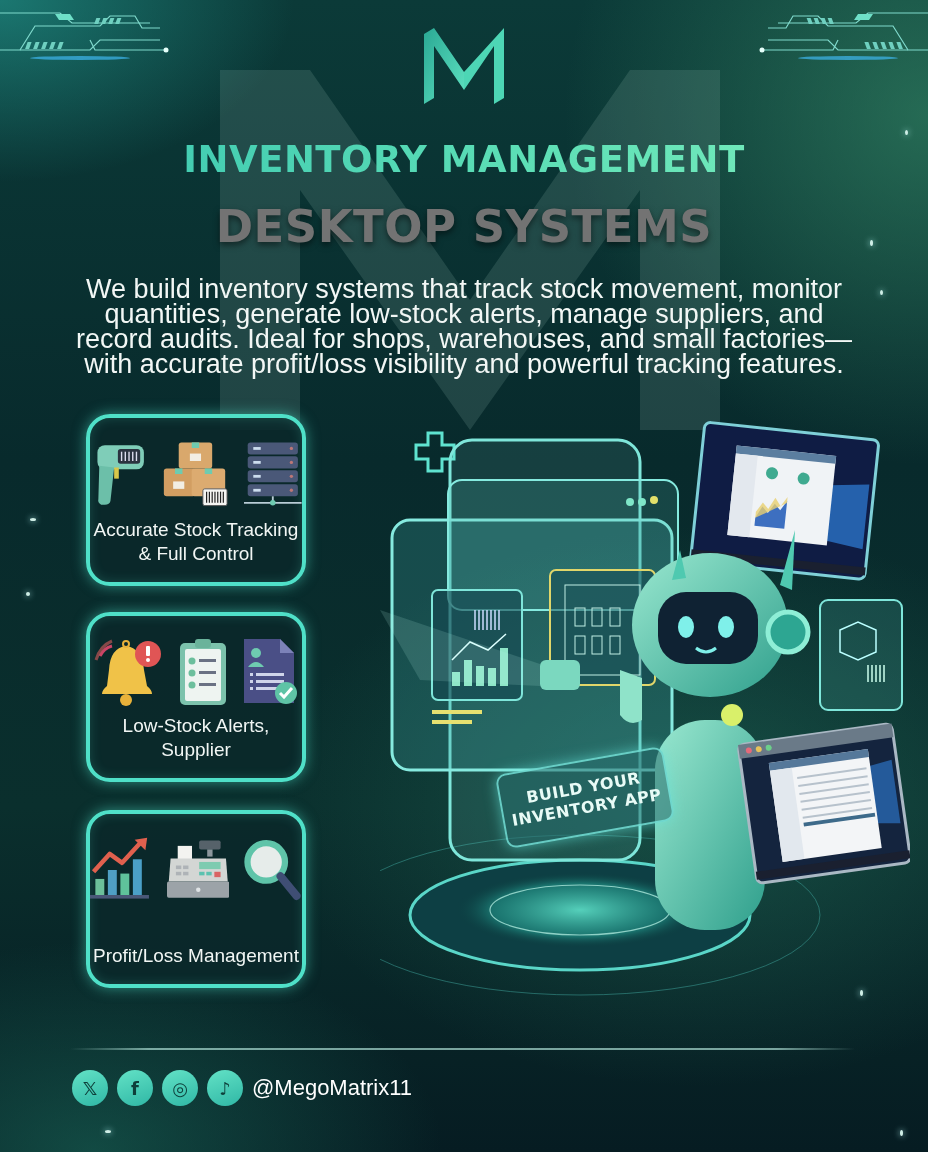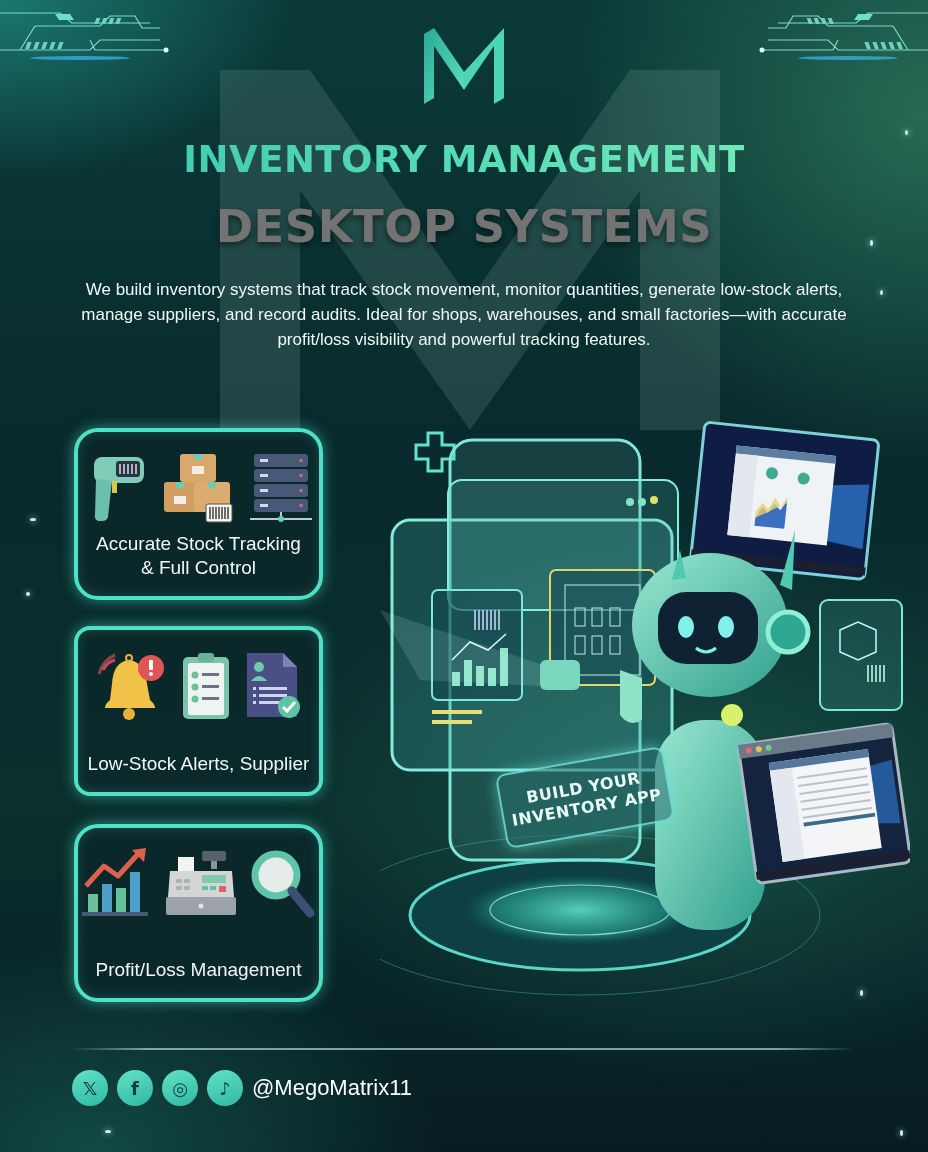--- a/index.html
+++ b/index.html
@@ -40,30 +40,29 @@
   }
   .title-2 {
     position: absolute; left: 0; right: 0; top: 200px; text-align: center;
     font-family: "DejaVu Sans", sans-serif; font-weight: bold; font-size: 45px;
     color: #737373; letter-spacing: 0.5px;
     text-shadow: 0 3px 6px rgba(0,0,0,0.5);
   }
   .description {
     position: absolute; left: 70px; right: 70px; top: 277px;
     text-align: center; font-family: "Liberation Sans", sans-serif;
-    font-size: 17px; line-height: 25px; color: #f2f7f5;
+    font-size: 27px; line-height: 25px; color: #f2f7f5;
   }
 
   
   .card {
-    position: absolute; left: 74px; width: 249px; height: 172px;
+    position: absolute; left: 86px; width: 220px; height: 172px;
     border: 4px solid #4fe0c8; border-radius: 24px;
     background: rgba(10,40,42,0.85);
     box-shadow: 0 0 14px rgba(79,224,200,0.55), inset 0 0 12px rgba(79,224,200,0.2);
-    margin-top: 14px;
   }
   .card .icons {
     position: absolute; left: 0; right: 0; top: 16px; height: 80px;
     display: flex; justify-content: center; gap: 14px; align-items: center;
   }
   .card .label {
     position: absolute; left: 0; right: 0; bottom: 16px;
     text-align: center; font-family: "Liberation Sans", sans-serif;
     font-size: 19px; line-height: 24px; color: #f1f6f4;
   }
@@ -228,21 +227,21 @@
       <line x1="31" y1="60" x2="31" y2="67" stroke="#b9ccd6" stroke-width="2"></line>
       <circle cx="31" cy="67" r="3" fill="#6ecbb0"></circle>
     </svg>
   </div>
   <div class="label">
     <div>Accurate Stock Tracking</div>
     <div>&amp; Full Control</div>
   </div>
 </div>
 
-<div class="card" style="top:612px; height:170px;border-radius:16px;">
+<div class="card" style="top:612px; height:170px;">
   <div class="icons">
     <svg width="72" height="72" viewBox="0 0 72 72">
       <path d="M8 20 Q12 12 20 10" stroke="#c46" stroke-width="3" fill="none"></path>
       <path d="M4 24 Q8 10 20 5" stroke="#b55" stroke-width="3" fill="none" opacity="0.7"></path>
       <path d="M34 10 Q18 12 17 34 L15 50 Q10 54 10 58 L60 58 Q60 54 55 50 L52 34 Q50 12 34 10 Z" fill="#f0c248"></path>
       <circle cx="34" cy="64" r="6" fill="#e8b23a"></circle>
       <circle cx="34" cy="8" r="3" fill="none" stroke="#e8b23a" stroke-width="2"></circle>
       <circle cx="56" cy="18" r="13" fill="#e05555"></circle>
       <rect x="54" y="10" width="4" height="10" rx="1" fill="#fff"></rect>
       <circle cx="56" cy="24" r="2" fill="#fff"></circle>

